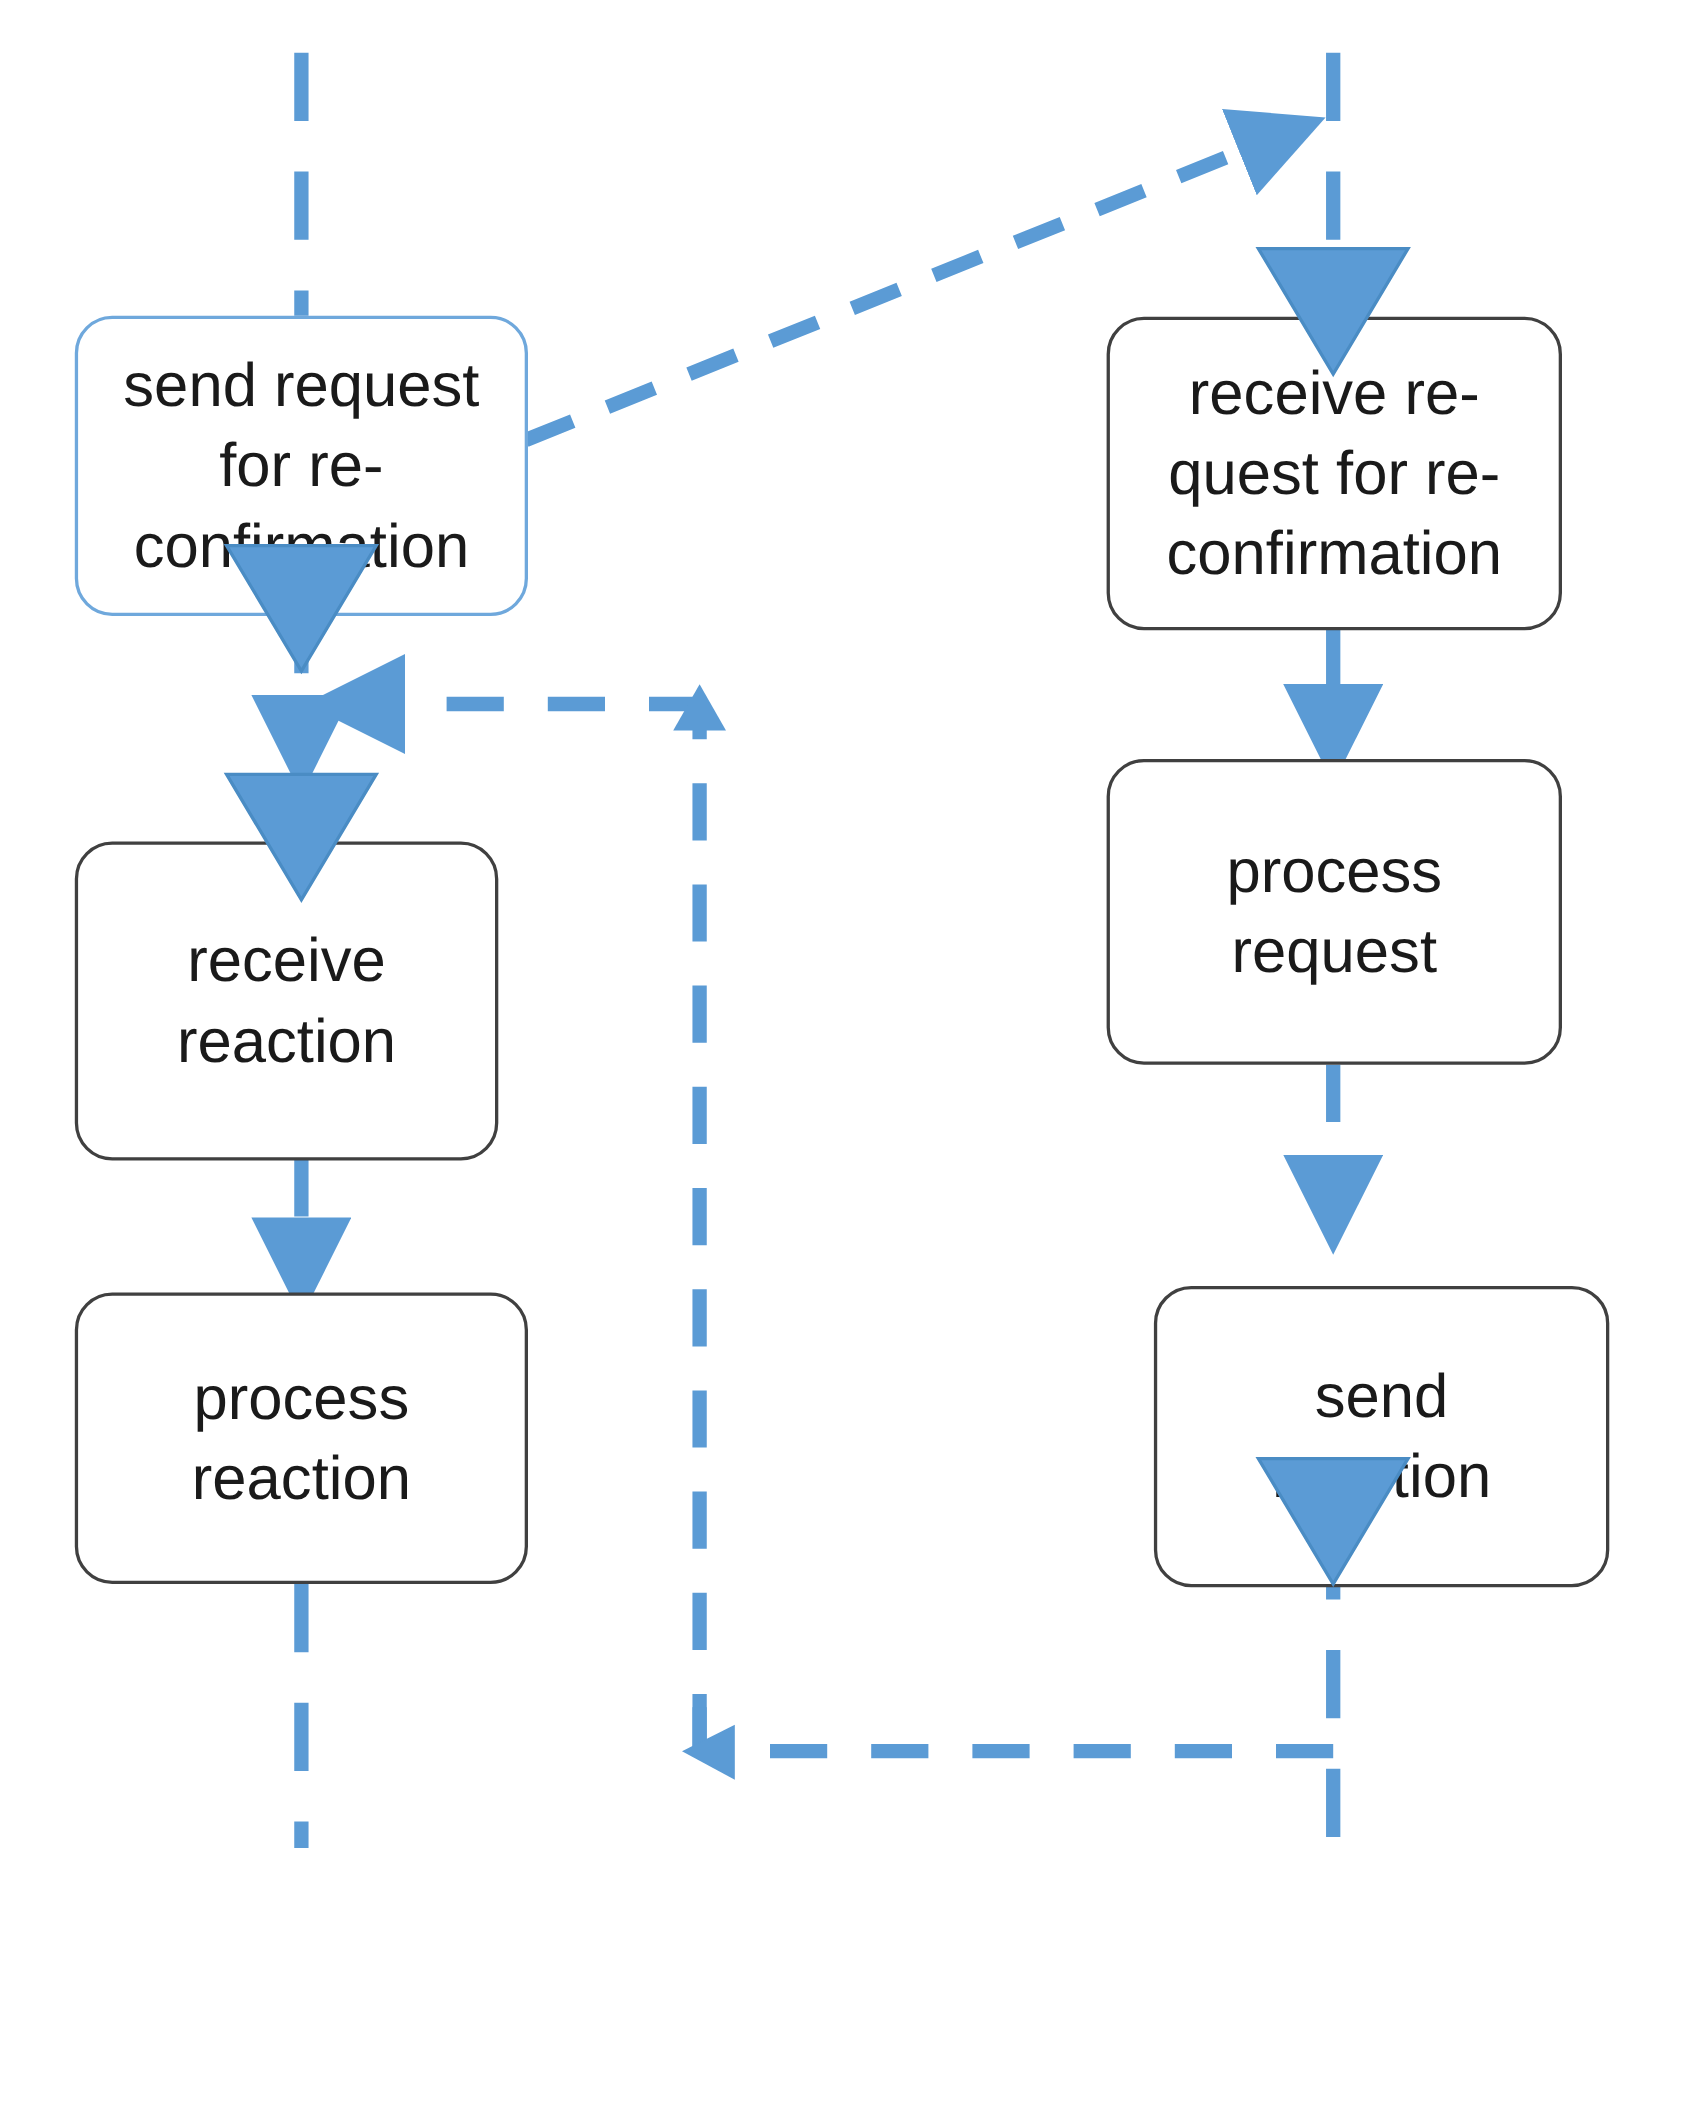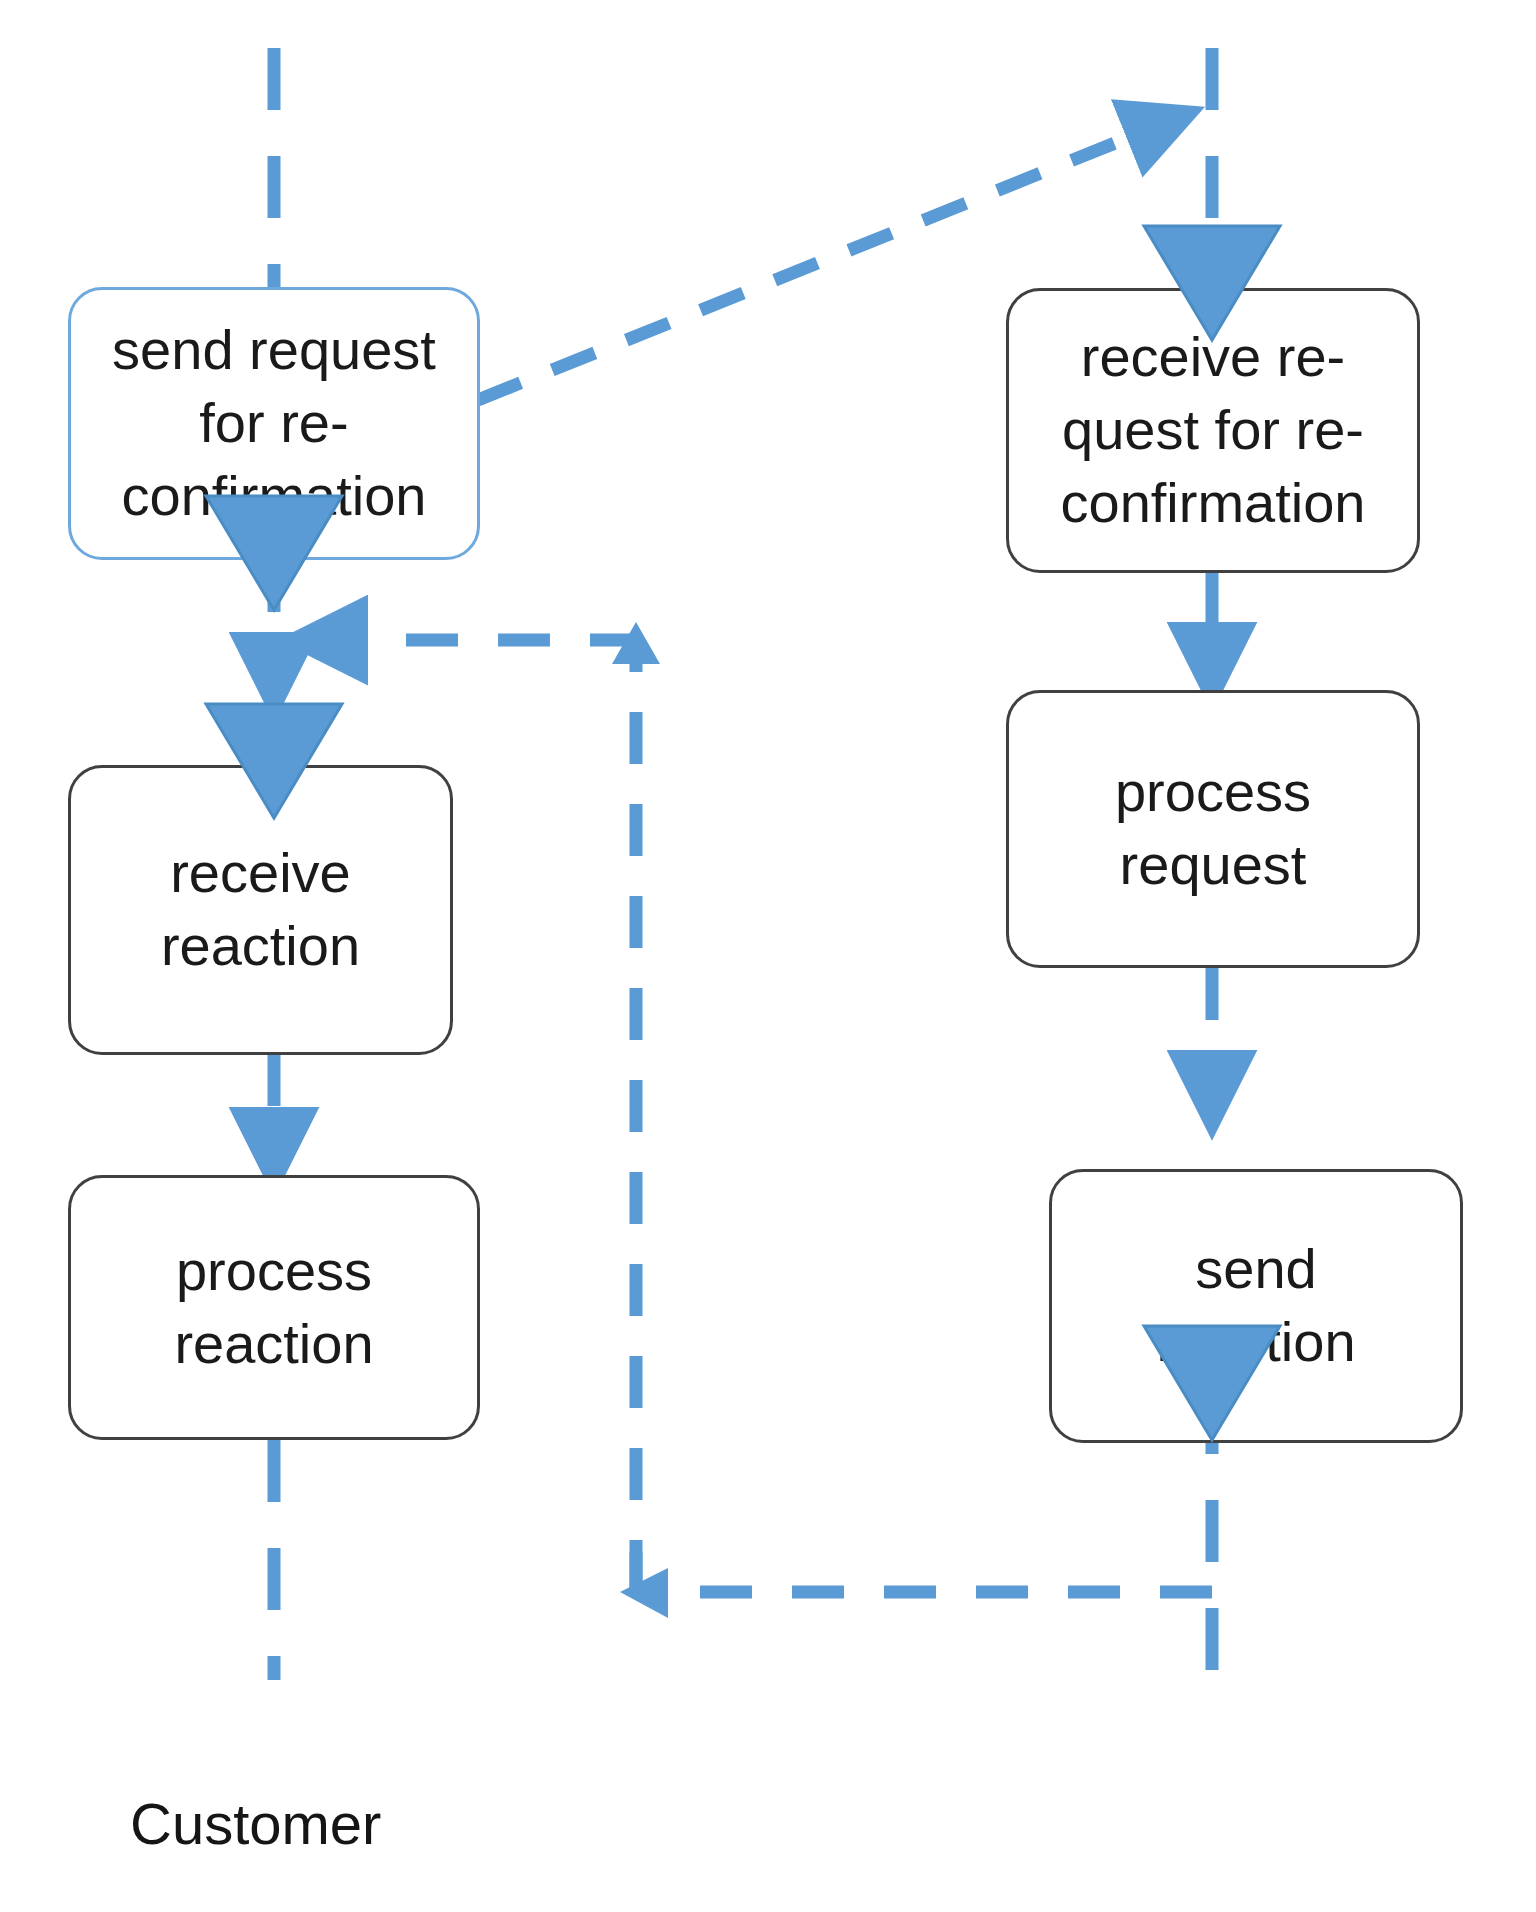--- a/index.html
+++ b/index.html
@@ -152,16 +152,15 @@
   </div>
 
   <div class="task-box" style="left:1006px; top:1169px; width:414px; height:274px;margin-left:43px;">
     <span class="task-label">send
 reaction</span>
   </div>
   <svg class="msg-marker" style="left:1138px; top:1322px; width:148px; height:122px;" viewBox="0 0 148 122">
     <polygon points="6,4 142,4 74,118" fill="#5B9BD5" stroke="#4A8CC4" stroke-width="3"></polygon>
   </svg>
 
-  <div class="pool-label" style="left:130px; top:1790px;">Customer</div>
 
 
 </div>
 
 </body></html>

